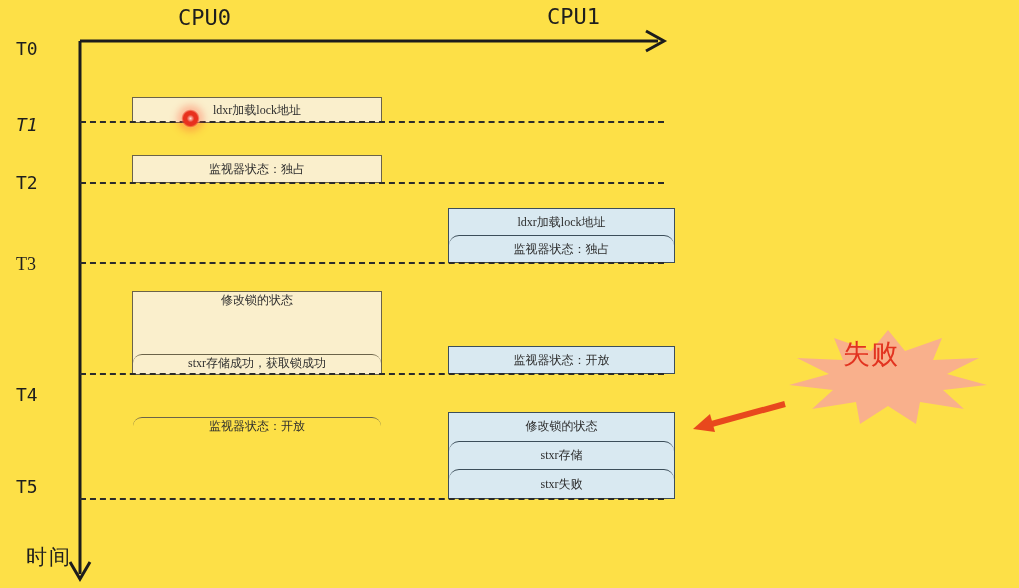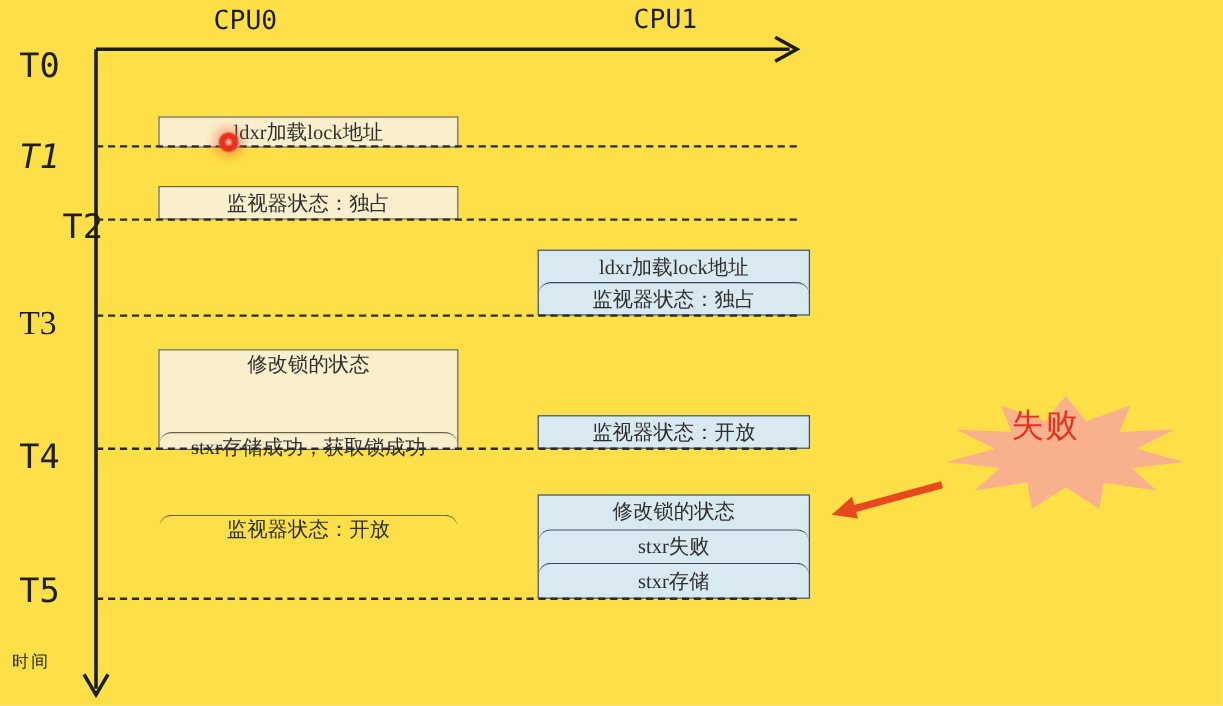--- a/index.html
+++ b/index.html
@@ -15,45 +15,45 @@
   }
   
   .axis-label{
     position:absolute;
     font-family:"DejaVu Sans Mono","Liberation Mono",monospace;
     font-size:22px;color:#1e1e1e;letter-spacing:0px;
   }
   .tick-label{
     position:absolute;left:16px;
     font-family:"DejaVu Sans Mono","Liberation Mono",monospace;
-    font-size:28px;color:#1e1e1e;
+    font-size:18px;color:#1e1e1e;
   }
   .time-label{
-    position:absolute;left:10px;top:543px;
-    font-size:14px;color:#1e1e1e;
+    position:absolute;left:26px;top:543px;
+    font-size:21px;color:#1e1e1e;
     font-family:"Liberation Serif","DejaVu Serif",serif;
     letter-spacing:2px;
   }
   
   .dash-line{
     position:absolute;left:80px;width:584px;height:0;
     border-top:2px dashed #2b2b2b;
     z-index:3;
   }
   
   .evbox{
     position:absolute;
     box-sizing:border-box;
     display:flex;flex-direction:column;
     z-index:2;
   }
   .evrow{
     flex:1;
     display:flex;align-items:center;justify-content:center;
-    font-size:17px;color:#2e2e2e;
+    font-size:12px;color:#2e2e2e;
     box-sizing:border-box;
     white-space:nowrap;
     border-radius:10px;
   }
   .cpu0-style{
     background:#faefcc;
     border:1.5px solid #6b6349;
   }
   .cpu0-style .evrow + .evrow{border-top:1.5px solid #6b6349;margin-top:45px;}
   .cpu1-style{
@@ -109,27 +109,27 @@
 
     <polygon fill="#f9b08c" points="888,330 905,351 942,338 933,360 979,358 947,374 987,385 943,390
               964,409 920,402 916,424 888,406 860,424 856,402 812,409 833,390
               789,385 829,374 797,358 843,360 834,338 871,351"></polygon>
 
     <line x1="785" y1="404" x2="708" y2="425" stroke="#e8481d" stroke-width="6"></line>
     <polygon points="693,429 710,414 715,432" fill="#e8481d"></polygon>
   </svg>
 
   <div class="axis-label" style="left:178px;top:5px;">CPU0</div>
-  <div class="axis-label" style="left:528px;top:4px;">CPU1</div>
+  <div class="axis-label" style="left:547px;top:4px;">CPU1</div>
 
   <div class="tick-label" style="top:38px;">T0</div>
   <div class="tick-label" style="top:114px;font-style:italic;">T1</div>
-  <div class="tick-label" style="top:172px;margin-left:36px;">T2</div>
+  <div class="tick-label" style="top:172px;">T2</div>
   <div class="tick-label" style="top:254px;font-family:Liberation Serif, serif;">T3</div>
-  <div class="tick-label" style="top:364px;">T4</div>
+  <div class="tick-label" style="top:384px;">T4</div>
   <div class="tick-label" style="top:476px;">T5</div>
   <div class="time-label">时间</div>
 
   <div class="dash-line" style="top:121px;"></div>
   <div class="dash-line" style="top:182px;"></div>
   <div class="dash-line" style="top:262px;"></div>
   <div class="dash-line" style="top:373px;"></div>
   <div class="dash-line" style="top:498px;"></div>
 
   <div class="evbox cpu0-style" style="left:132px;top:97px;width:250px;height:26px;">
@@ -150,21 +150,21 @@
     <div class="evrow">ldxr加载lock地址</div>
     <div class="evrow">监视器状态：独占</div>
   </div>
 
   <div class="evbox cpu1-style" style="left:448px;top:346px;width:227px;height:28px;">
     <div class="evrow">监视器状态：开放</div>
   </div>
 
   <div class="evbox cpu1-style" style="left:448px;top:412px;width:227px;height:87px;">
     <div class="evrow">修改锁的状态</div>
+    <div class="evrow">stxr存储</div>
     <div class="evrow">stxr失败</div>
-    <div class="evrow">stxr存储</div>
   </div>
 
   <div class="burst-label">失败</div>
 
   <div class="click-cursor"></div>
 
 </div>
 
 </body></html>

